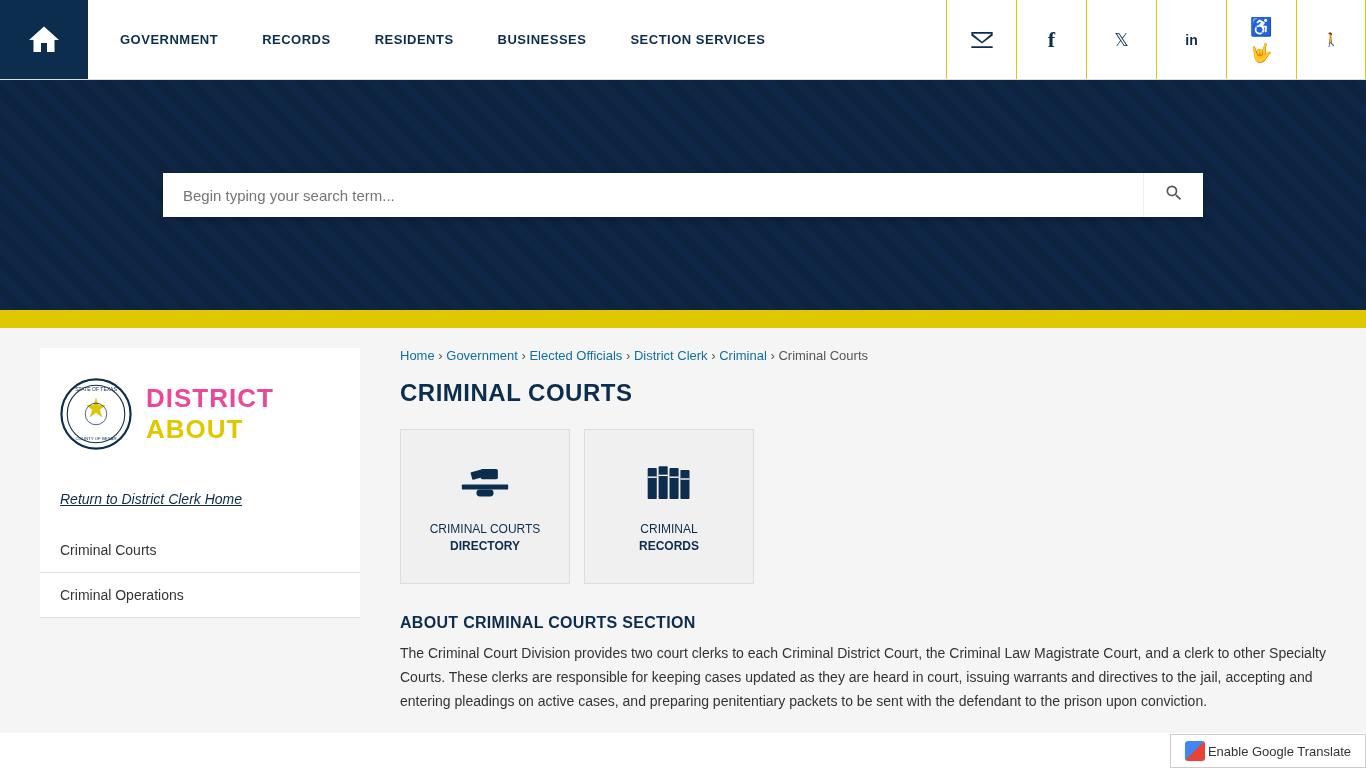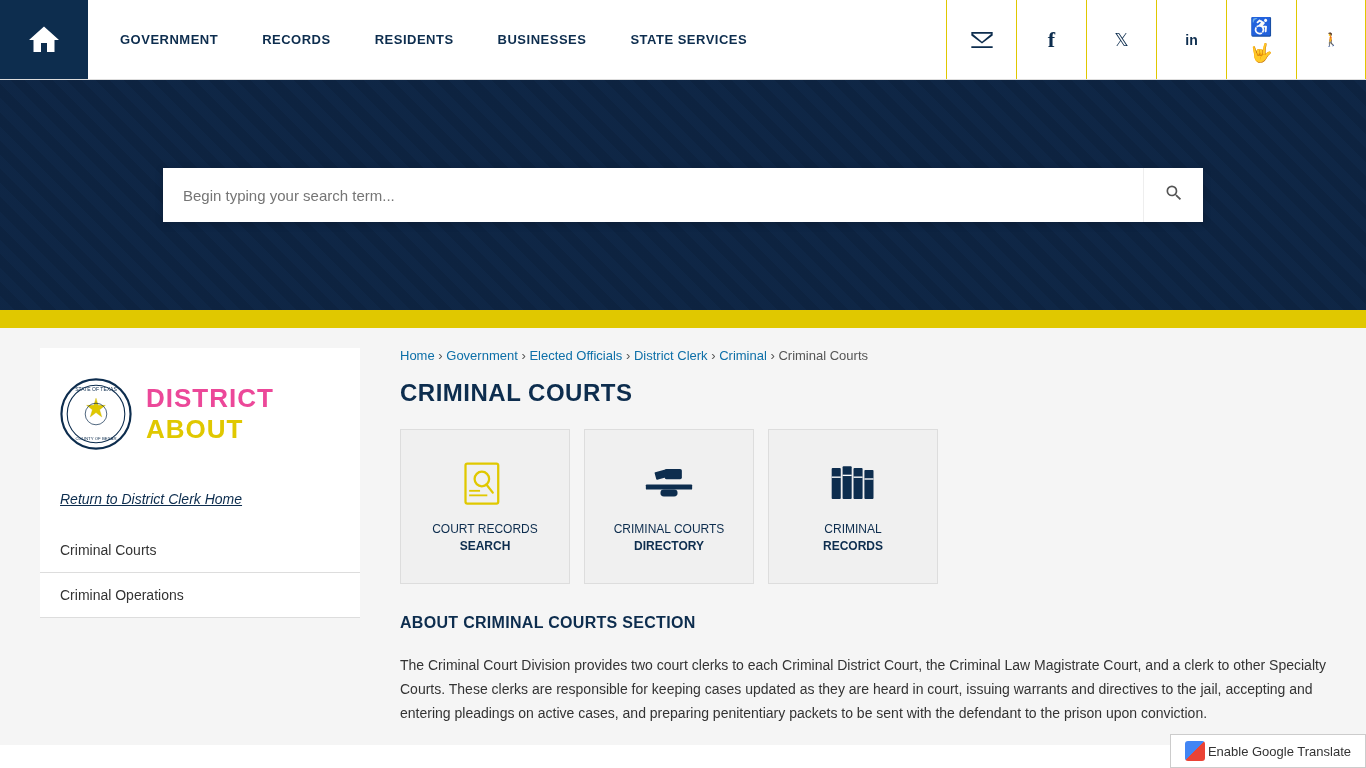--- a/index.html
+++ b/index.html
@@ -71,21 +71,21 @@
                   repeating-linear-gradient(45deg, #1a3a5c 0px, #1a3a5c 10px, #152f4a 10px, #152f4a 20px);
       display: flex;
       align-items: center;
       justify-content: center;
     }
     .search-bar {
       display: flex;
       width: 1040px;
       background: #fff;
       border: none;
-      height: 54px;
+      height: 44px;
       box-shadow: 0 2px 8px rgba(0,0,0,0.2);
     }
     .search-bar input {
       flex: 1;
       border: none;
       outline: none;
       font-size: 15px;
       color: #777;
       padding: 0 20px;
     }
@@ -203,21 +203,21 @@
       text-transform: uppercase;
       line-height: 1.4;
     }
     .card-label strong { font-weight: bold; }
 
     
     .about-title {
       font-size: 16px;
       font-weight: bold;
       color: #0d2d4e;
-      margin-bottom: 22px;
+      margin-bottom: 10px;
       letter-spacing: 0.3px;
     }
     .about-text {
       font-size: 14px;
       color: #333;
       line-height: 1.7;
     }
 
     
     .translate-bar {
@@ -252,21 +252,21 @@
   <div class="nav-home">
     <svg viewBox="0 0 24 24">
       <path d="M10 20v-6h4v6h5v-8h3L12 3 2 12h3v8z"></path>
     </svg>
   </div>
   <div class="nav-links">
     <a class="nav-link">GOVERNMENT</a>
     <a class="nav-link">RECORDS</a>
     <a class="nav-link">RESIDENTS</a>
     <a class="nav-link">BUSINESSES</a>
-    <a class="nav-link">STATE SERVICES</a>
+    <a class="nav-link">SECTION SERVICES</a>
   </div>
   <div class="nav-social">
     <div class="social-item">
       <svg width="22" height="16" viewBox="0 0 24 18" fill="#0d2d4e">
         <path d="M0 0v18h24V0H0zm12 11L1.5 2h21L12 11zm-12 5V4l12 9 12-9v12H0z"></path>
       </svg>
     </div>
     <div class="social-item" style="font-weight:bold;font-size:22px;font-family:serif;">f</div>
     <div class="social-item" style="font-size:18px;">𝕏</div>
     <div class="social-item" style="font-size:14px;font-weight:bold;font-family:Arial;">in</div>
@@ -333,35 +333,20 @@
       <span> › </span>
       <a>Criminal</a>
       <span> › </span>
       <span>Criminal Courts</span>
     </div>
 
     <h1 class="page-title">CRIMINAL COURTS</h1>
 
     <div class="cards-row">
 
-      <a class="card">
-        <div class="card-icon icon-records">
-          <svg width="55" height="50" viewBox="0 0 60 55" fill="none">
-            <rect x="8" y="5" width="36" height="44" rx="2" stroke="#e0c800" stroke-width="2.5" fill="none"></rect>
-            <circle cx="26" cy="22" r="8" stroke="#e0c800" stroke-width="2.5" fill="none"></circle>
-            <line x1="31" y1="28" x2="38" y2="37" stroke="#e0c800" stroke-width="2.5" stroke-linecap="round"></line>
-            <line x1="12" y1="35" x2="24" y2="35" stroke="#e0c800" stroke-width="2"></line>
-            <line x1="12" y1="40" x2="32" y2="40" stroke="#e0c800" stroke-width="2"></line>
-          </svg>
-        </div>
-        <div class="card-label">
-          <span>COURT RECORDS</span><br>
-          <strong>SEARCH</strong>
-        </div>
-      </a>
 
       <a class="card">
         <div class="card-icon icon-gavel">
           <svg width="60" height="50" viewBox="0 0 70 55" fill="none">
             <rect x="8" y="28" width="54" height="6" rx="1" fill="#0d2d4e"></rect>
             <rect x="30" y="10" width="20" height="12" rx="2" fill="#0d2d4e"></rect>
             <rect x="18" y="14" width="14" height="9" rx="1" fill="#0d2d4e" transform="rotate(-15 18 14)"></rect>
             <rect x="25" y="34" width="20" height="8" rx="4" fill="#0d2d4e"></rect>
           </svg>
         </div>

